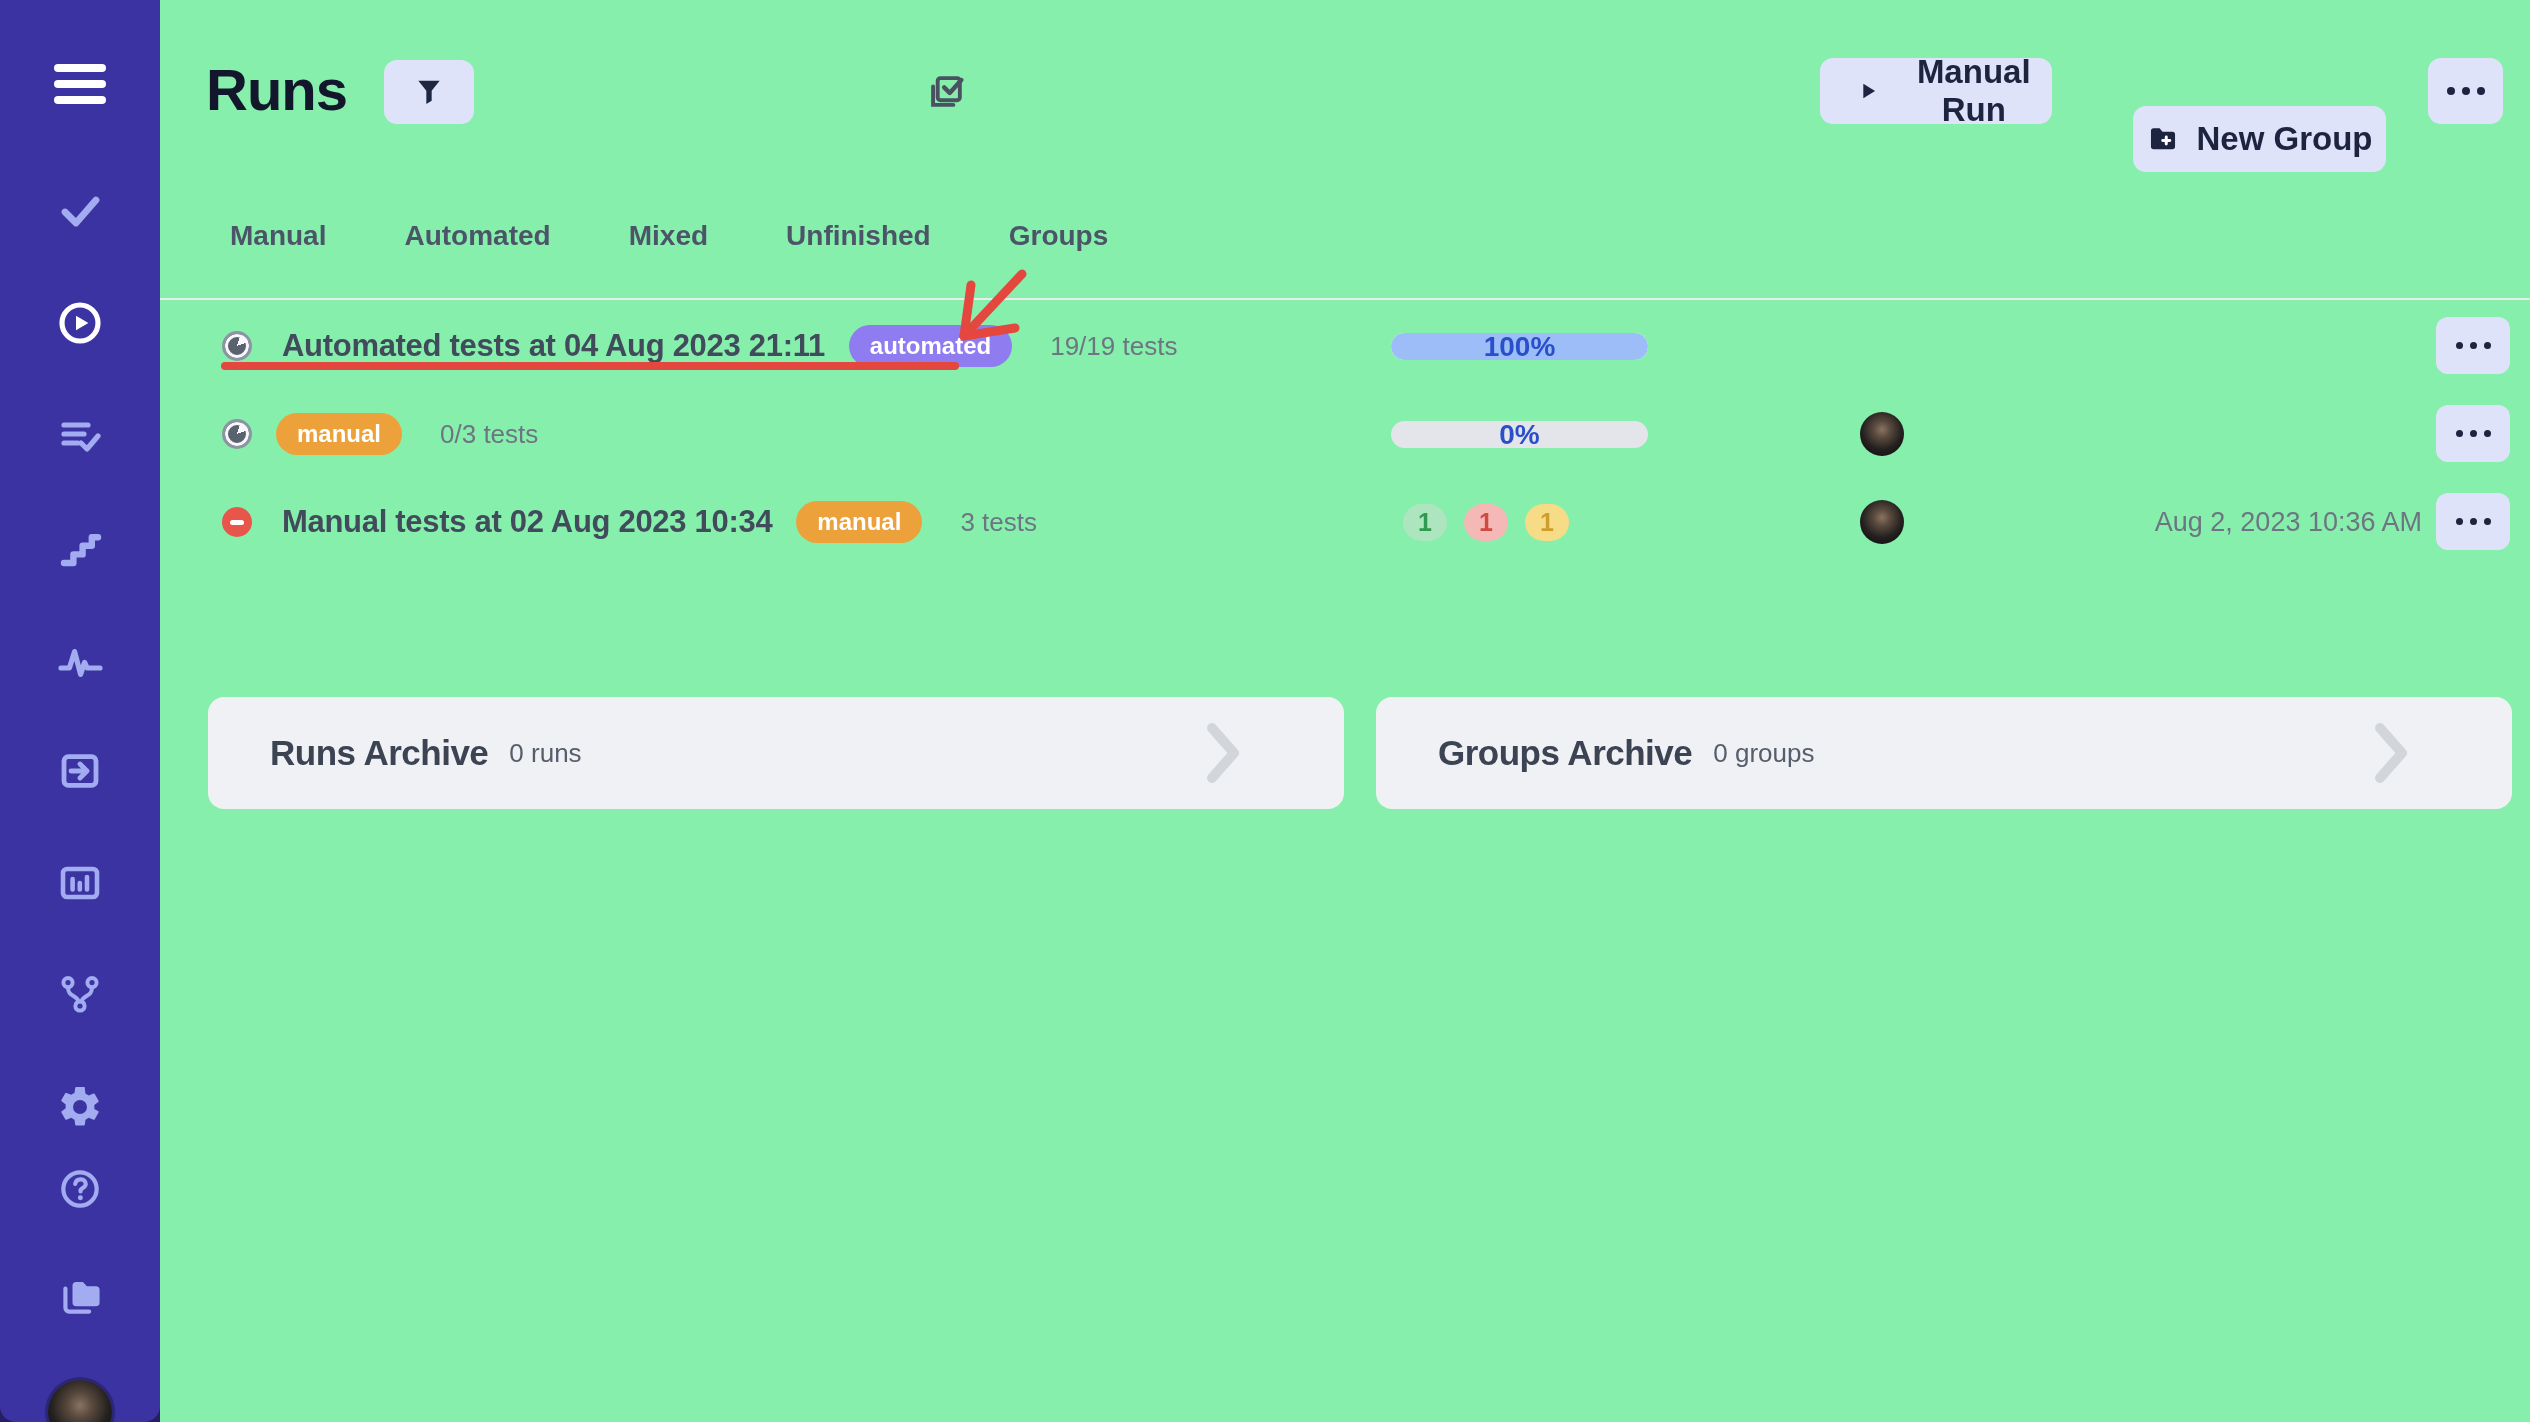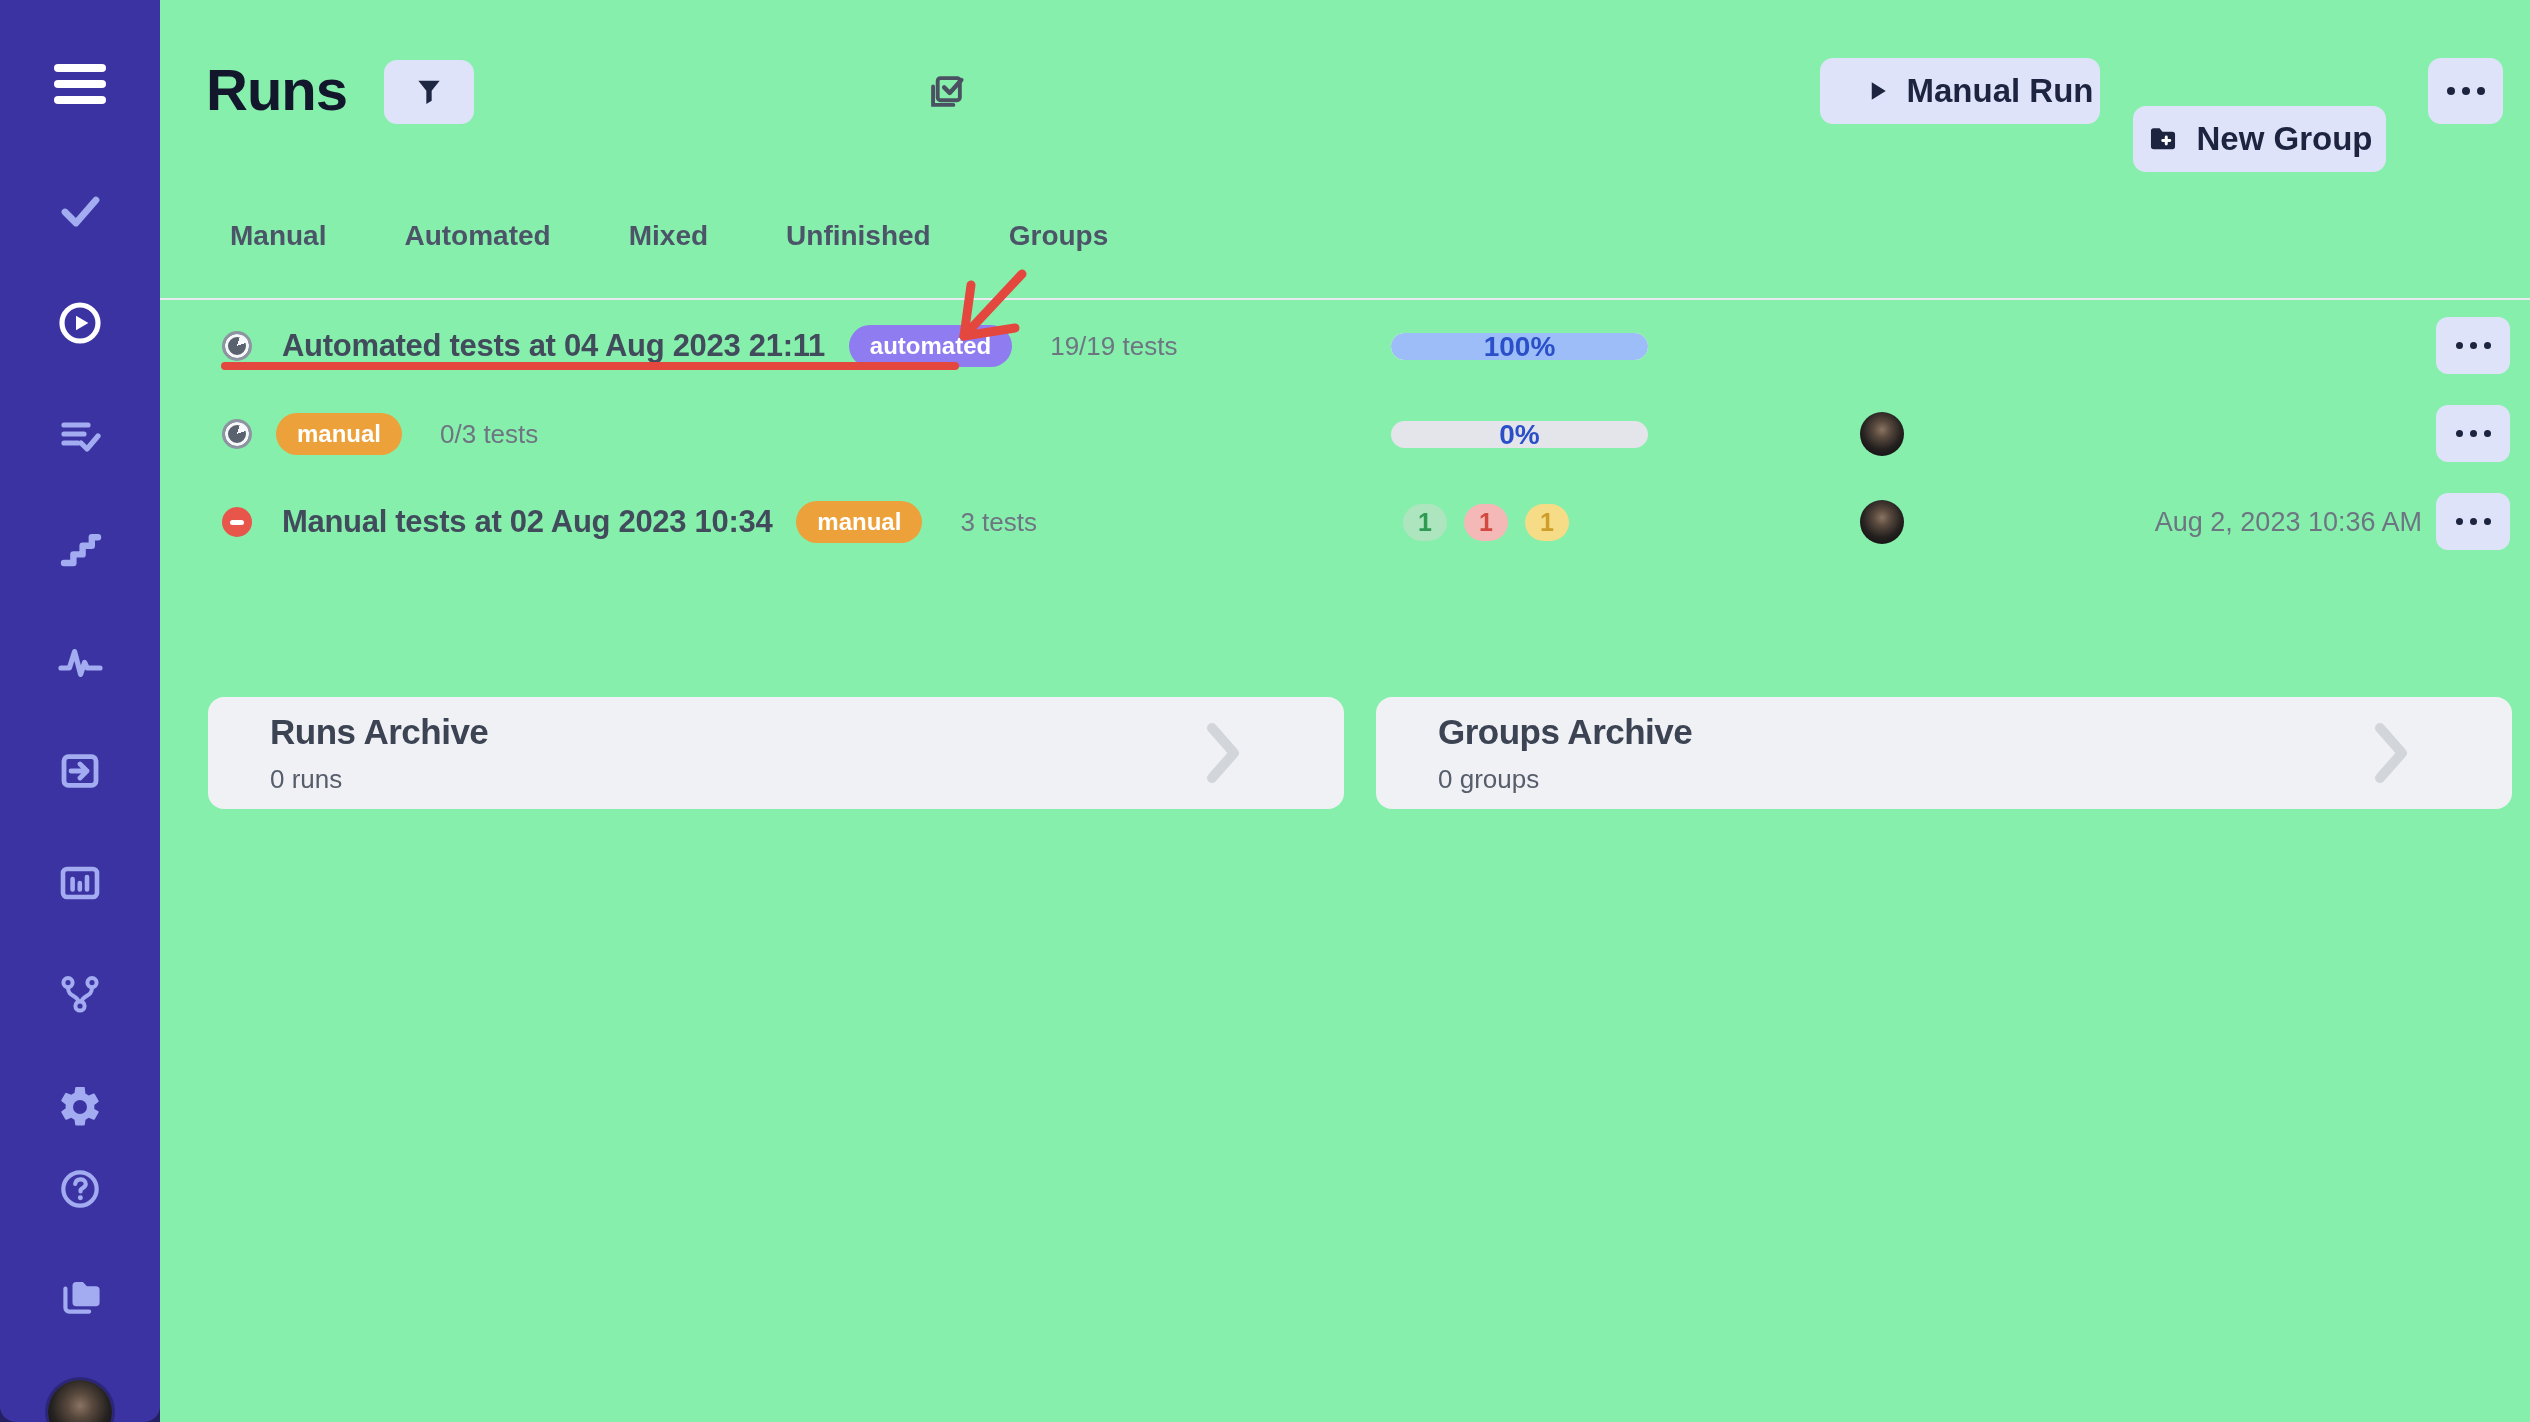--- a/index.html
+++ b/index.html
@@ -26,21 +26,21 @@
   .btn { display:flex; align-items:center; justify-content:center; gap:16px;
          background:#dfe3fa; border:none; border-radius:13px; cursor:pointer;
          color:#1d2440; font-family:inherit; font-weight:700; }
   .filter-btn { position:absolute; left:384px; top:60px; width:90px; height:64px; }
   .search-box { position:absolute; left:500px; top:54px; width:400px; height:78px; background:#ffffff;
                 border:2px solid #cbd0d9; border-radius:12px; display:flex; align-items:center; padding:0 20px; gap:14px; }
   .search-box input { border:none; outline:none; font-family:inherit; font-size:30px; color:#3d4555; width:100%; background:transparent; }
   .search-box input::placeholder { color:#8c93a3; }
   .select-icon-btn { position:absolute; left:918px; top:64px; width:56px; height:56px; background:transparent;
                      border:none; display:flex; align-items:center; justify-content:center; cursor:pointer; }
-  .manual-run-btn { position:absolute; left:1820px; top:58px; width:280px; height:66px; font-size:33px;padding-left:36px; }
+  .manual-run-btn { position:absolute; left:1820px; top:58px; width:232px; height:66px; font-size:33px;padding-left:36px; }
   .new-group-btn  { position:absolute; left:2133px; top:58px; width:253px; height:66px; font-size:33px;margin-top:48px; }
   .more-btn-header{ position:absolute; left:2428px; top:58px; width:75px; height:66px; }
   .dots { display:flex; gap:7px; align-items:center; }
   .dots i { width:8px; height:8px; border-radius:50%; background:#1d2440; }
 
   
   .tabs { position:absolute; left:230px; top:220px; display:flex; gap:78px; }
   .tab { font-size:28px; font-weight:700; color:#4c5568; cursor:pointer; }
   .tabs-divider { position:absolute; left:160px; top:298px; width:2370px; height:2px; background:#e9ebee; }
 
@@ -80,21 +80,21 @@
   .more-btn-row .dots i { width:7px; height:7px; }
 
   
   .red-underline { position:absolute; left:221px; top:362px; width:738px; height:8px; border-radius:5px; background:#e4473e; z-index:8; }
   .red-arrow { position:absolute; left:930px; top:250px; z-index:8; }
 
   
   .archive-card { position:absolute; top:697px; height:112px; background:#f0f1f4; border-radius:16px; cursor:pointer; }
   .archive-runs   { left:208px;  width:1136px; }
   .archive-groups { left:1376px; width:1136px; }
-  .archive-inner { position:absolute; left:62px; top:0; bottom:0; display:flex; flex-direction:column; justify-content:center; gap:12px; }
+  .archive-inner { position:absolute; left:62px; top:0; bottom:0; display:flex; flex-direction:row; justify-content:center; gap:21px;align-items:center; }
   .archive-title { font-size:35px; font-weight:800; color:#3c4454; letter-spacing:-0.5px; }
   .archive-sub { font-size:26px; color:#565d6b; }
   .archive-chevron { position:absolute; right:104px; top:50%; transform:translateY(-50%); }
 </style>
 </head>
 <body>
 
 <div class="app">
 
   <div class="sidebar-back"></div>

